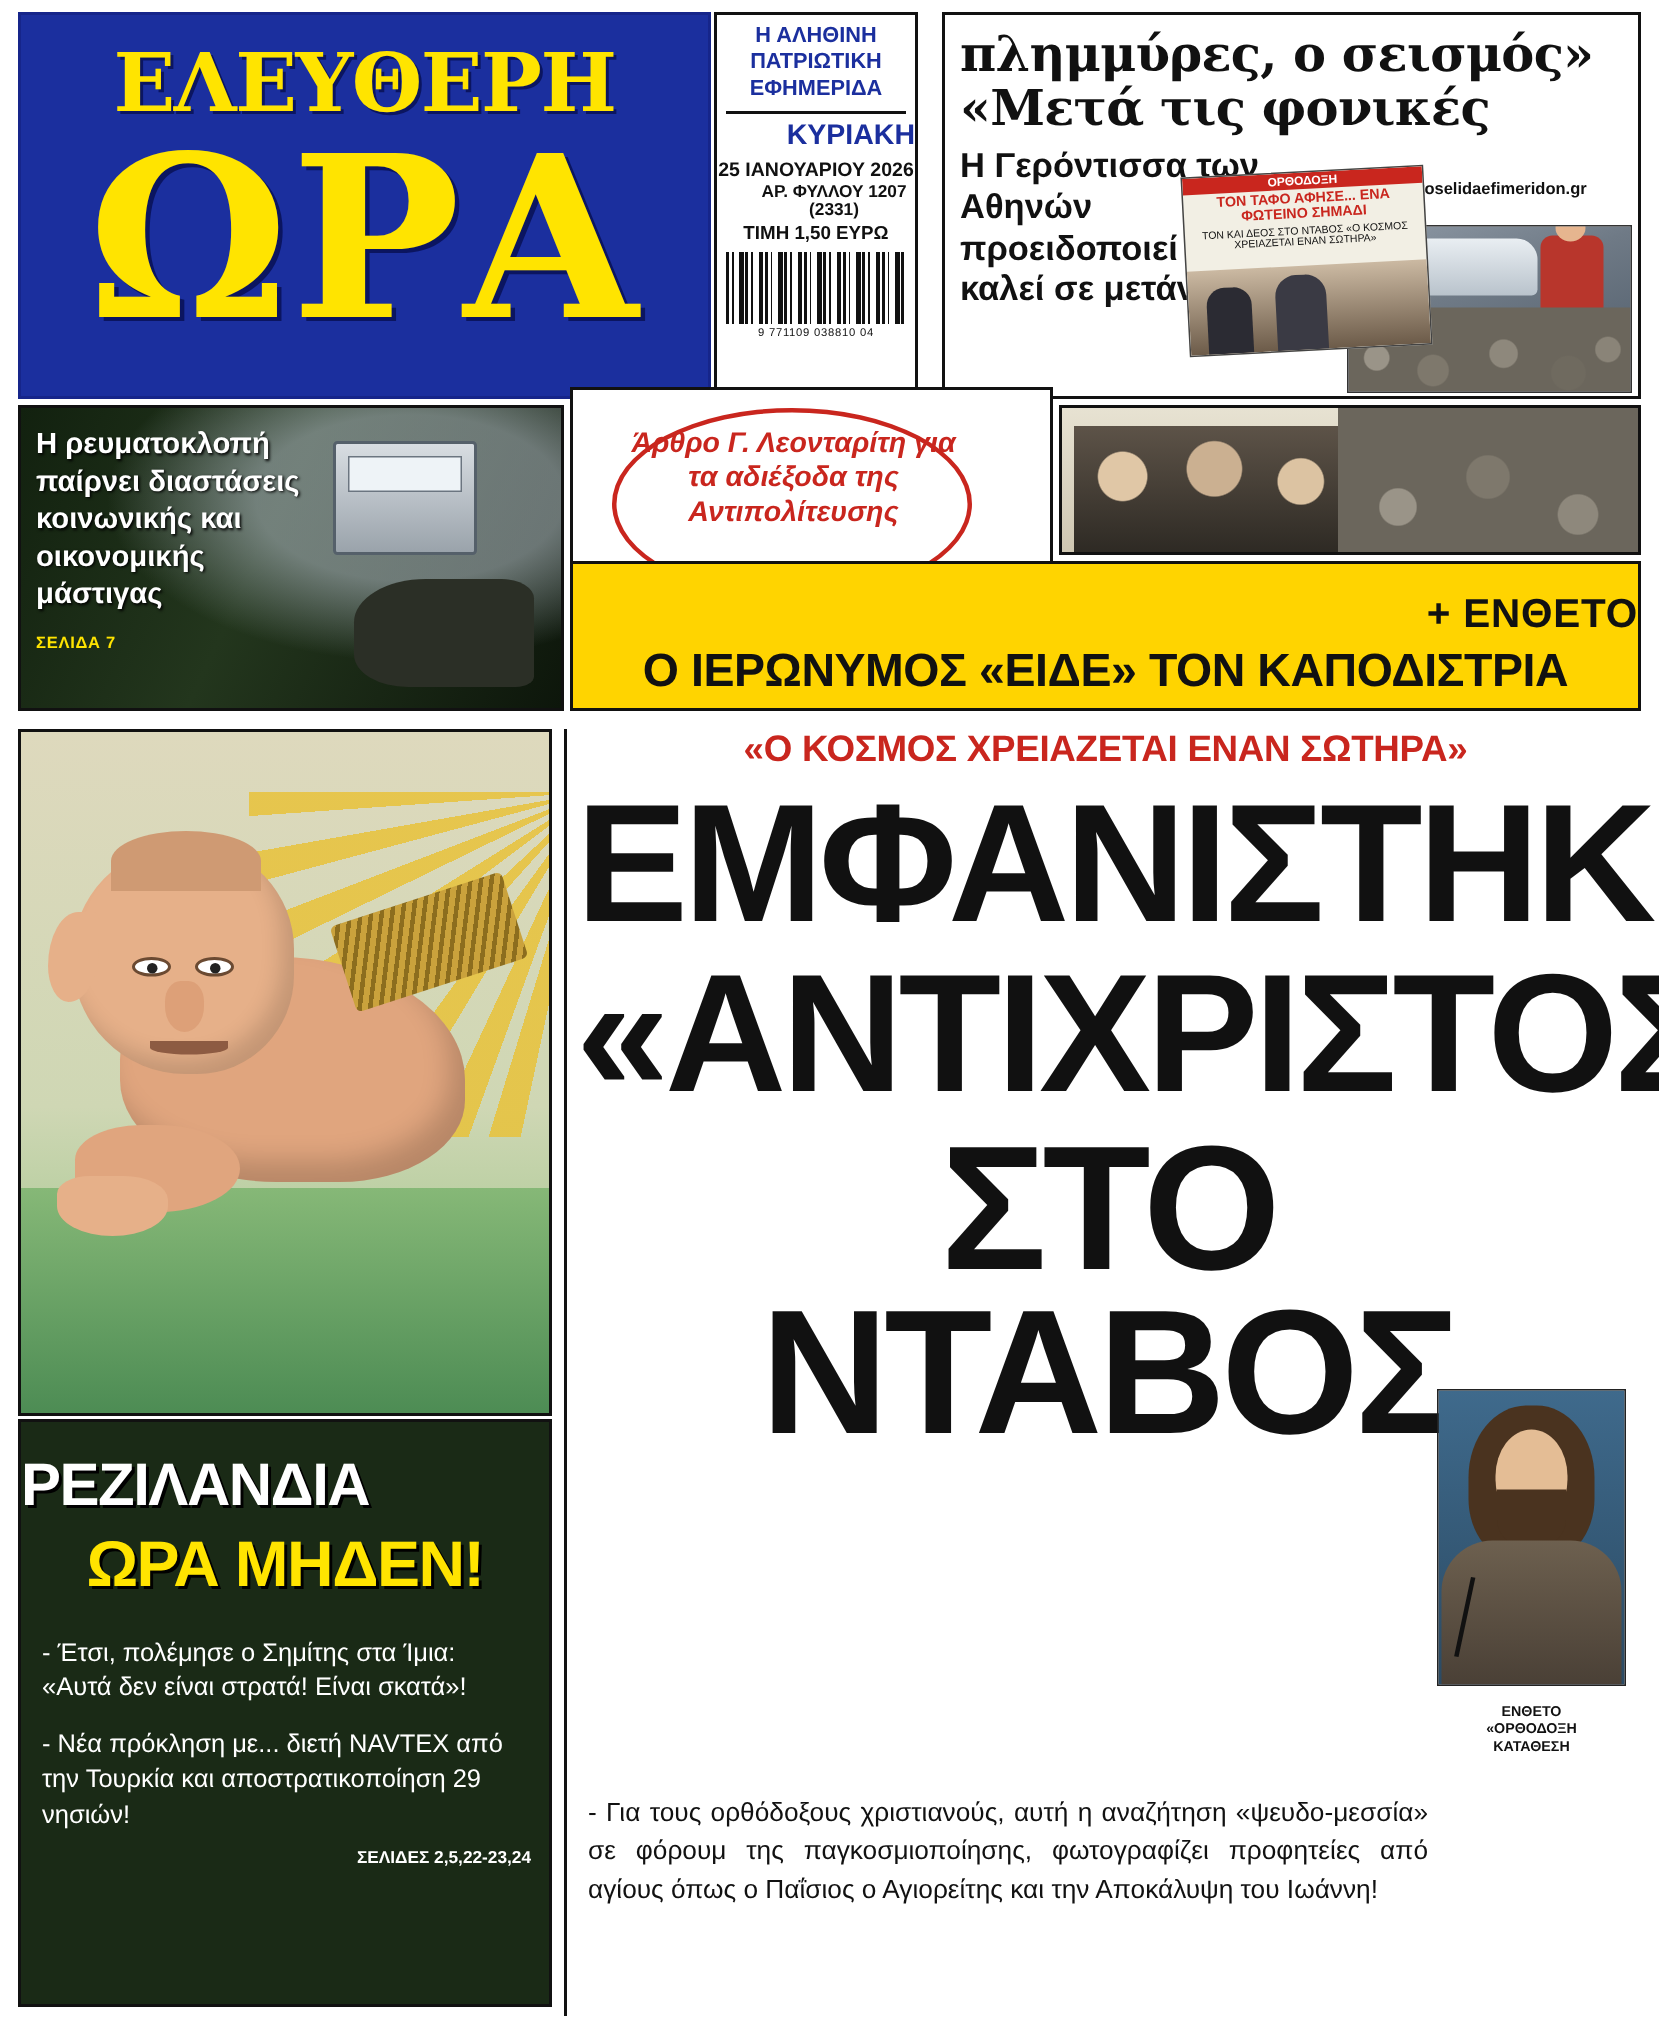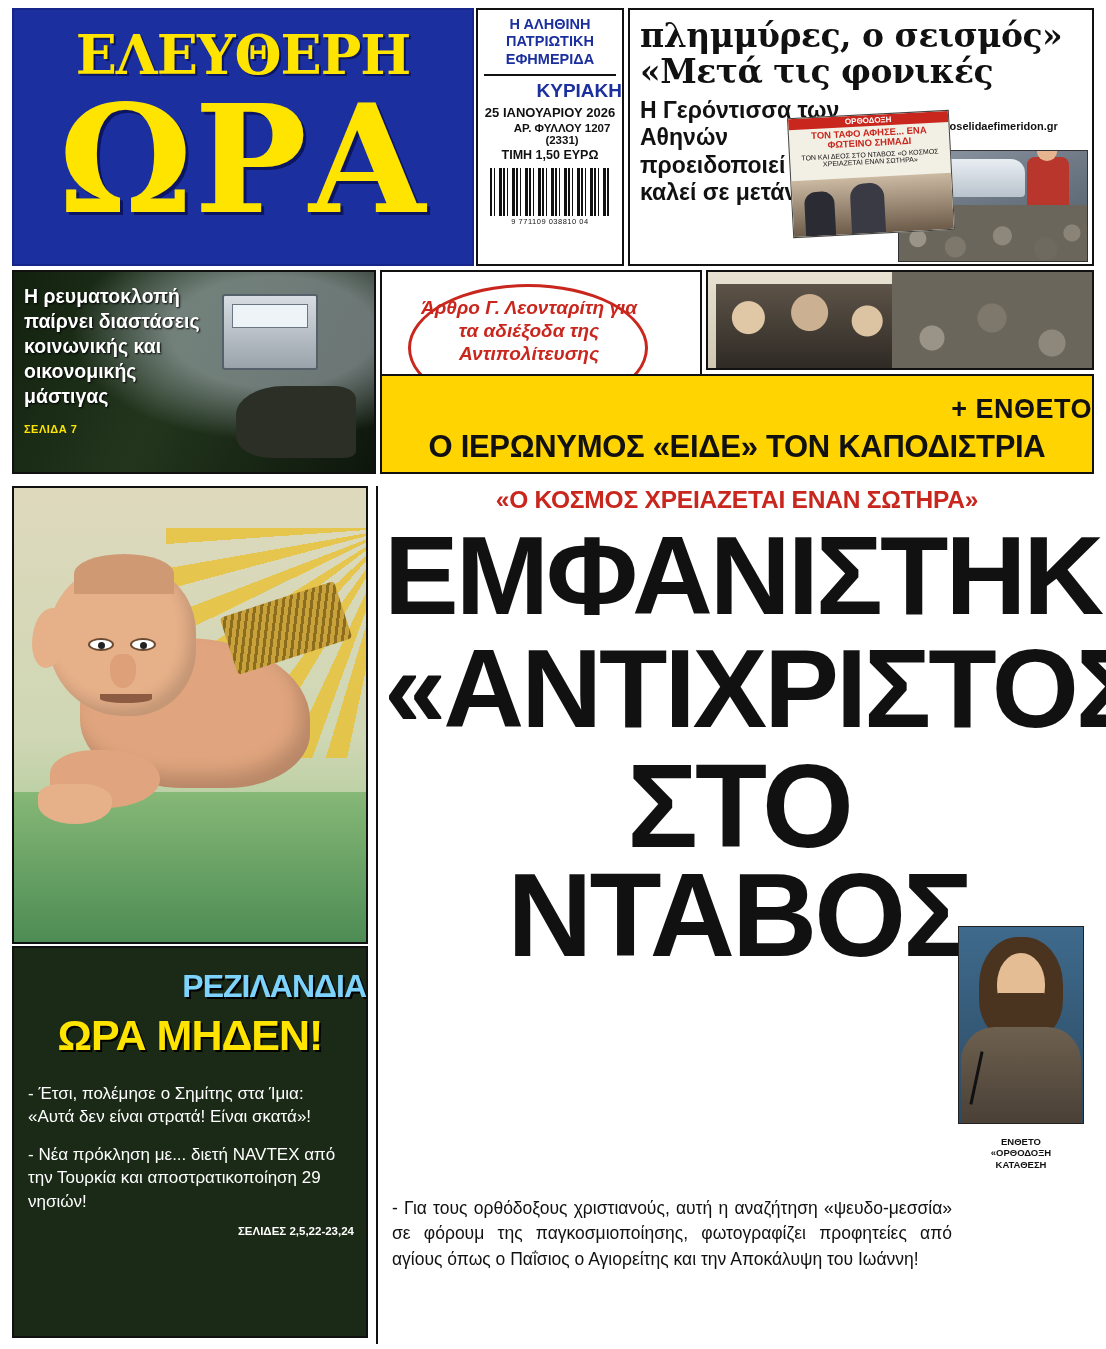--- a/index.html
+++ b/index.html
@@ -20,21 +20,21 @@
     font-size:54px; letter-spacing:-1px; text-align:center; line-height:1;
     margin-top:18px; text-shadow:2px 2px 0 #0b1560;
   }
   .masthead .logo-bot {
     font-family:"DejaVu Serif", serif; font-weight:bold; color:#ffe400;
     font-size:150px; text-align:center; line-height:0.95; margin-top:6px;
     letter-spacing:2px; text-shadow:3px 3px 0 #0b1560;
   }
 
   
-  .infobox { position:absolute; left:476px; top:8px; width:148px; height:258px;
+  .infobox { position:absolute; left:476px; top:8px; width:136px; height:258px;
     background:#ffffff; border:2px solid #111; }
   .infobox .patriot { color:#1b2f9e; font-weight:bold; font-size:14.5px;
     text-align:center; line-height:1.2; padding:6px 4px 2px; }
   .infobox .rule { height:2px; background:#111; margin:4px 6px; }
   .infobox .day { color:#1b2f9e; font-weight:bold; font-size:19px; text-align:right; margin-top:4px;}
   .infobox .date { color:#111; font-weight:bold; font-size:13px; text-align:center; margin-top:3px;}
   .infobox .issue { color:#111; font-weight:bold; font-size:11.5px; text-align:center; margin-top:2px;padding-left:24px;}
   .infobox .price { color:#111; font-weight:bold; font-size:12.5px; text-align:center; margin-top:2px;}
   .barcode { margin:6px auto 0; width:120px; height:48px; position:relative;
     background:
@@ -95,21 +95,21 @@
     background:
       radial-gradient(ellipse at 72% 30%, rgba(180,190,200,.55) 0 28%, transparent 55%),
       linear-gradient(115deg,#12210f 0%,#23361d 45%,#0d160b 100%);
   }
   .r2left .meter { position:absolute; z-index:2; right:56px; top:22px; width:96px; height:76px;
     background:linear-gradient(#d8dde2,#9aa3ab); border:2px solid #55606a; border-radius:3px;}
   .r2left .meter:after{content:"";position:absolute;left:8px;top:8px;right:8px;height:22px;background:#eef3f7;border:1px solid #6b7580;}
   .r2left .hand { position:absolute; z-index:2; right:18px; bottom:14px; width:120px; height:72px;
     background:#2b2f26; border-radius:40% 18% 10% 30%; }
 
-  .r2mid { position:absolute; left:380px; top:270px; width:322px; height:204px;
+  .r2mid { position:absolute; left:380px; top:258px; width:322px; height:204px;
     background:#ffffff; border:2px solid #111; overflow:hidden; }
   .r2mid .oval { position:absolute; left:26px; top:12px; width:240px; height:128px;
     border:3px solid #c9261e; border-radius:50%; }
   .r2mid .oval-txt { position:absolute; left:34px; top:24px; width:226px; text-align:center;
     color:#c9261e; font-weight:bold; font-size:19px; line-height:1.22; font-style:italic;}
 
   .r2yellow { position:absolute; left:380px; top:374px; width:714px; height:100px;
     background:#ffd400; border:2px solid #111; overflow:hidden; }
   .r2yellow .plus { color:#111; font-weight:bold; font-size:27px; text-align:right;
     padding-top:18px; letter-spacing:0.5px;}
@@ -199,21 +199,21 @@
   .cartoon .arm { position:absolute; left:36px; top:262px; width:110px; height:58px;
     background:#e0a57e; border-radius:40% 50% 50% 40%;}
   .cartoon .hand { position:absolute; left:24px; top:296px; width:74px; height:40px;
     background:#e6b089; border-radius:30% 40% 50% 50%;}
   .cartoon .broom { position:absolute; right:20px; top:110px; width:120px; height:60px;
     background:repeating-linear-gradient(115deg,#caa23c 0 4px,#8c6d1e 4px 7px);
     transform:rotate(-18deg); border-radius:4px;}
 
   .rezbox { position:absolute; left:12px; top:946px; width:356px; height:392px;
     background:#1a2a16; border:2px solid #111; overflow:hidden; }
-  .rezbox .t1 { color:#7dd3fc; font-weight:bold; font-size:32px; text-align:right;
+  .rezbox .t1 { color:#ffffff; font-weight:bold; font-size:40px; text-align:left;
     padding-top:20px; letter-spacing:-1px; text-shadow:2px 2px 0 #000;}
   .rezbox .t2 { color:#ffe400; font-weight:bold; font-size:43px; text-align:center;
     padding-top:6px; letter-spacing:-1px; text-shadow:2px 2px 0 #000;}
   .rezbox .p { color:#ffffff; font-size:17px; line-height:1.38; padding:22px 14px 0 14px;}
   .rezbox .p2 { color:#ffffff; font-size:17px; line-height:1.38; padding:14px 14px 0 14px;}
   .rezbox .pages { color:#ffffff; font-weight:bold; font-size:11.5px; text-align:right;
     padding:12px 12px 0 0;}
 
   .vdivide { position:absolute; left:376px; top:486px; width:2px; height:858px; background:#111; }
 </style>

